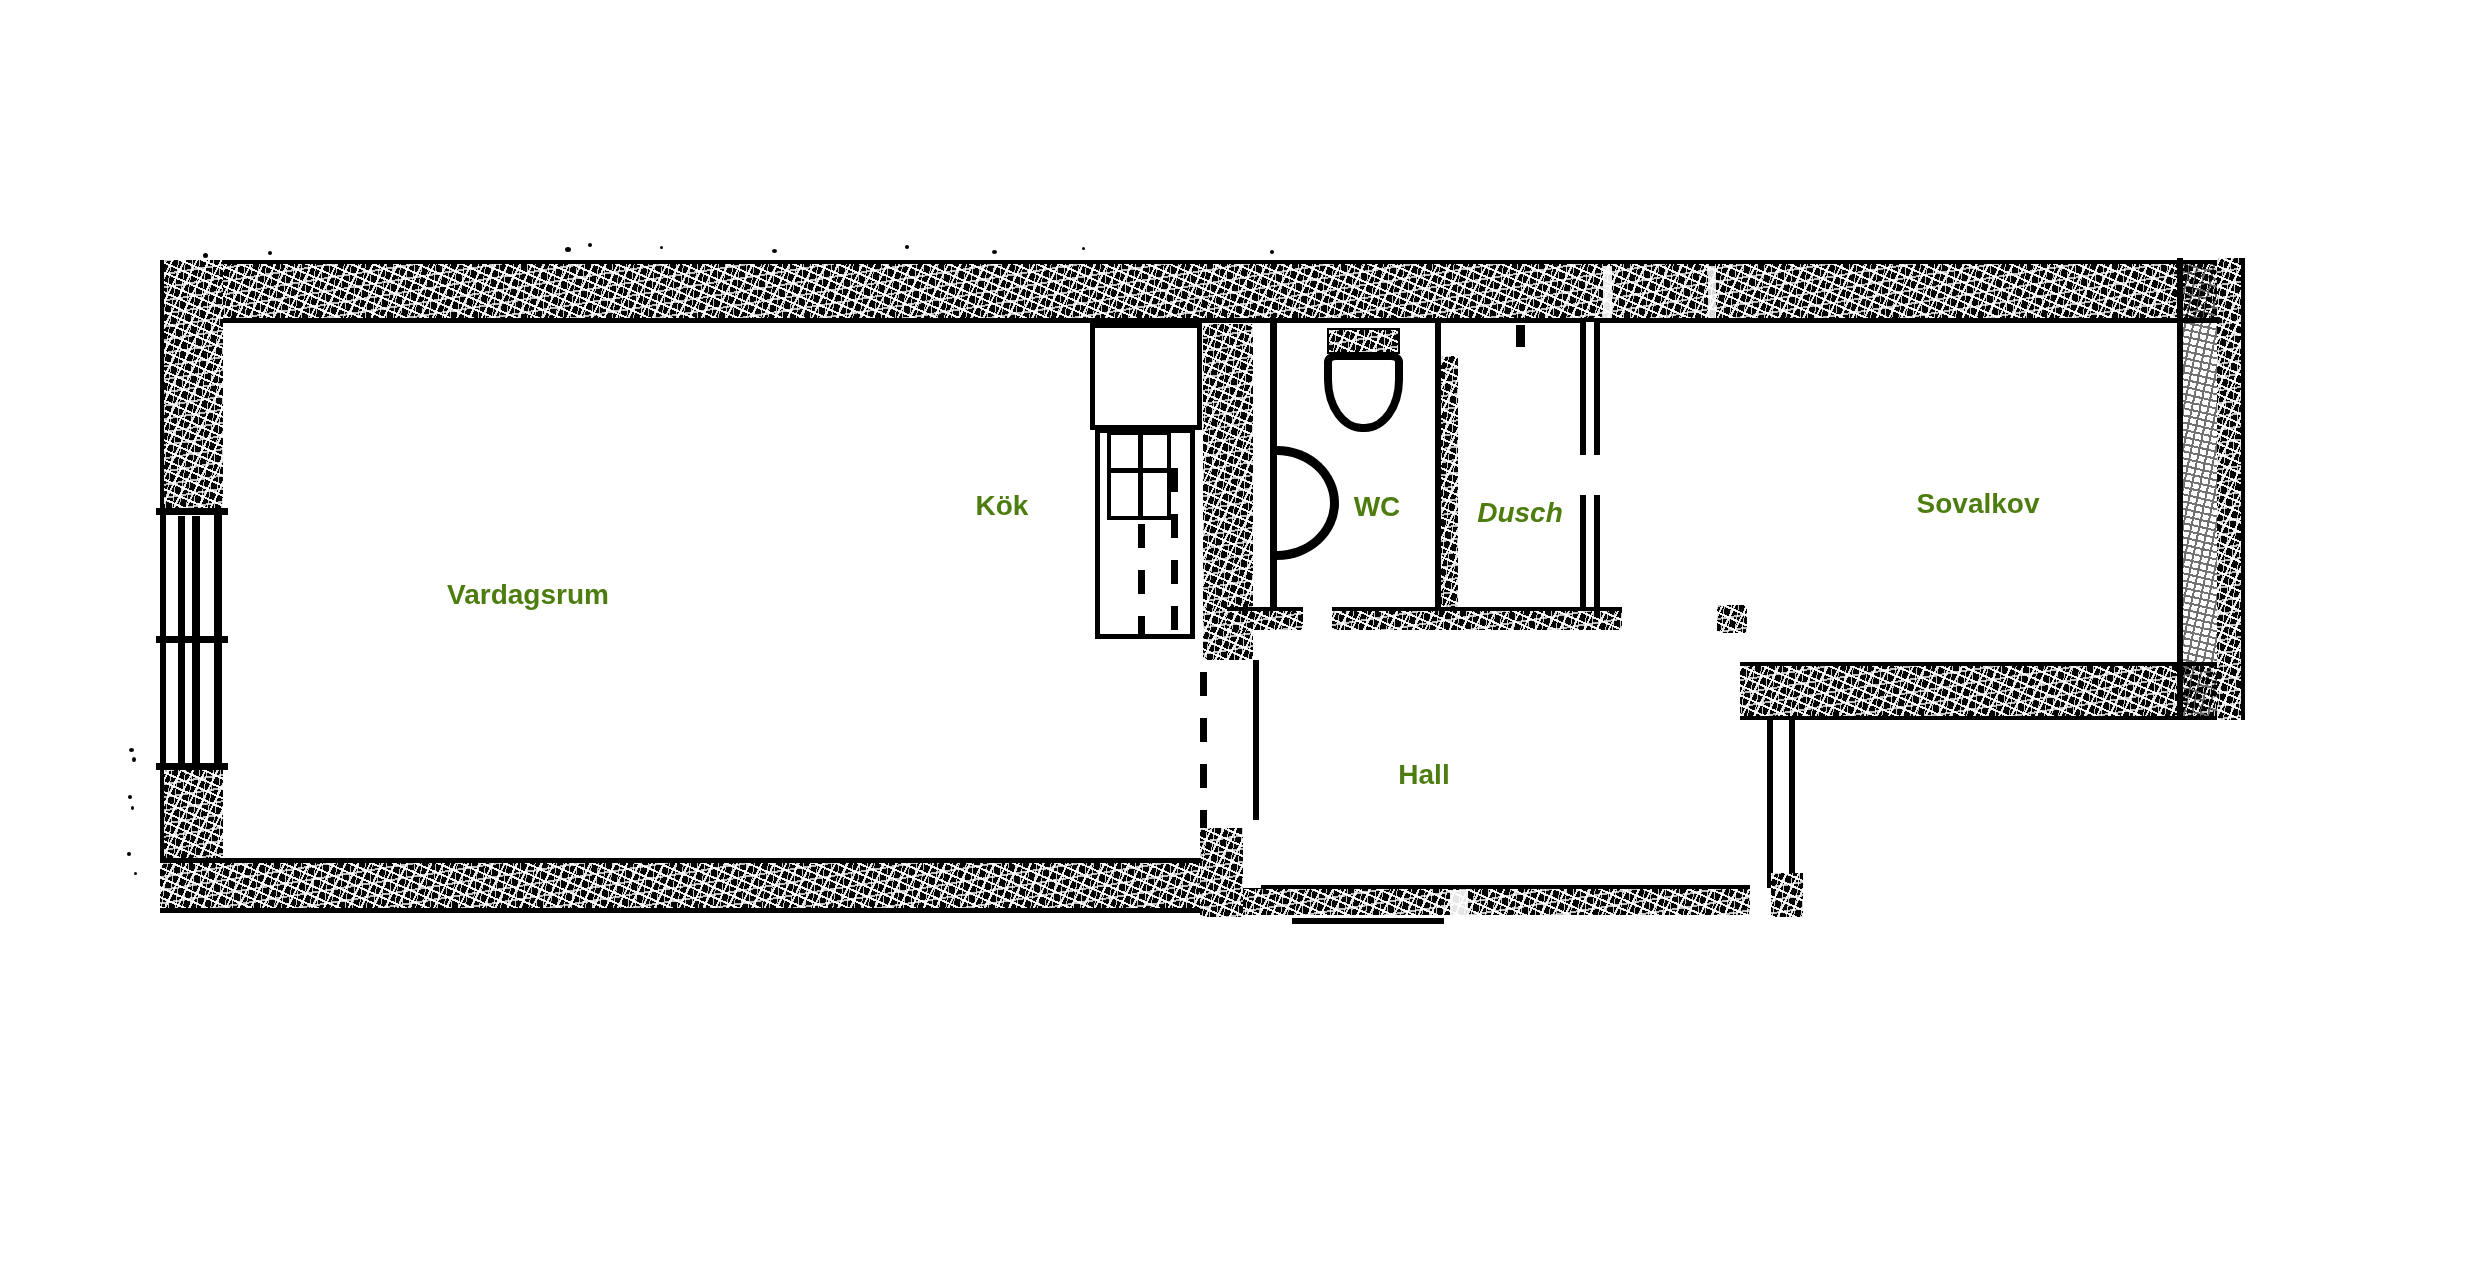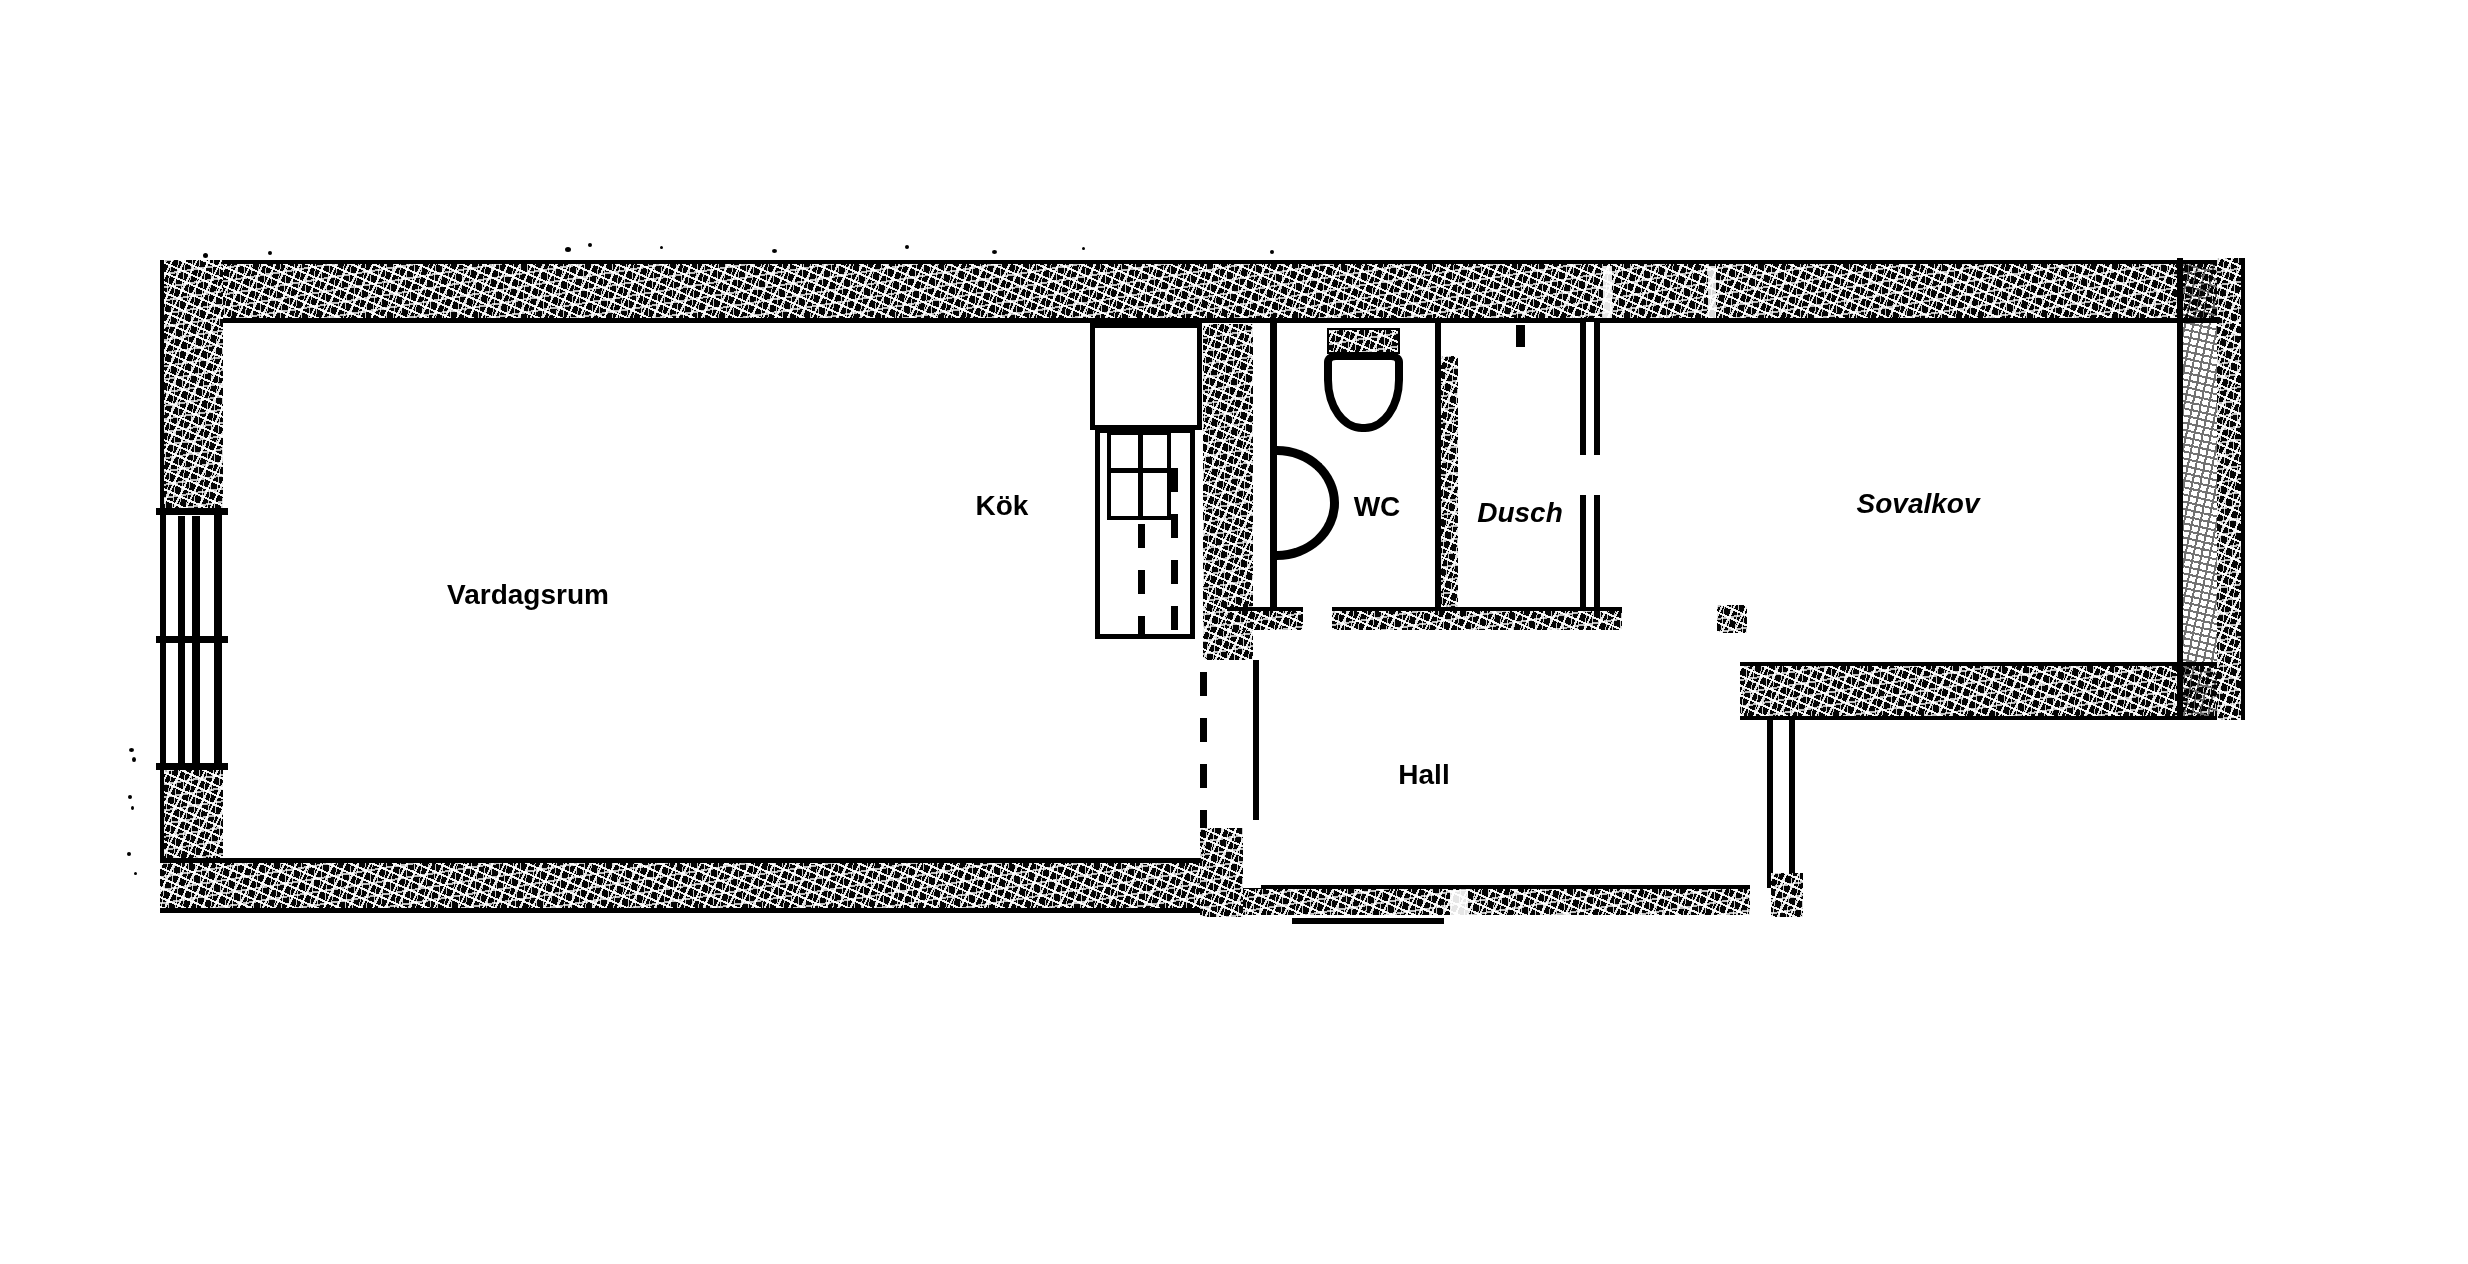--- a/index.html
+++ b/index.html
@@ -28,21 +28,21 @@
     opacity:.55;
   }
   .ink{background:#000;}
   .dashV{
     background-image:repeating-linear-gradient(180deg,#000 0 24px,transparent 24px 46px);
   }
   .dblV{border-left:6px solid #000;border-right:6px solid #000;background:#fff;box-sizing:border-box;}
   .room-label{
     transform:translate(-50%,-50%);
     font-weight:700;font-size:28px;line-height:1;
-    color:#000000;letter-spacing:0px;white-space:nowrap;
+    color:#4d7c0f;letter-spacing:0px;white-space:nowrap;
   }
   .boxed{background:#fff;border:5px solid #000;box-sizing:border-box;}
   .stove{
     background-color:#fff;border:4px solid #000;box-sizing:border-box;
     background-image:linear-gradient(#000,#000),linear-gradient(#000,#000);
     background-repeat:no-repeat,no-repeat;
     background-position:52% 0, 0 44%;
     background-size:5px 100%, 100% 5px;
   }
   .bowl{
@@ -124,21 +124,21 @@
   <div class="abs dashV" style="left:1171px;top:468px;width:7px;height:166px;"></div>
 
   <div class="abs wtex" style="left:1327px;top:328px;width:73px;height:26px;border:2px solid #000;box-sizing:border-box;"></div>
   <div class="abs bowl" style="left:1324px;top:352px;width:79px;height:80px;"></div>
   <div class="abs sink" style="left:1277px;top:446px;width:62px;height:114px;"></div>
 
   <div class="abs room-label" style="left:528px;top:595px;">Vardagsrum</div>
   <div class="abs room-label" style="left:1002px;top:506px;">Kök</div>
   <div class="abs room-label" style="left:1377px;top:507px;">WC</div>
   <div class="abs room-label" style="left:1520px;top:513px;font-style:italic;">Dusch</div>
-  <div class="abs room-label" style="left:1918px;top:504px;font-style:italic;">Sovalkov</div>
+  <div class="abs room-label" style="left:1978px;top:504px;">Sovalkov</div>
   <div class="abs room-label" style="left:1424px;top:775px;">Hall</div>
 
   <div class="abs dot" style="left:203px;top:253px;width:5px;height:5px;"></div>
   <div class="abs dot" style="left:268px;top:251px;width:4px;height:4px;"></div>
   <div class="abs dot" style="left:565px;top:247px;width:6px;height:5px;"></div>
   <div class="abs dot" style="left:588px;top:243px;width:4px;height:4px;"></div>
   <div class="abs dot" style="left:660px;top:246px;width:3px;height:3px;"></div>
   <div class="abs dot" style="left:772px;top:249px;width:5px;height:4px;"></div>
   <div class="abs dot" style="left:905px;top:245px;width:4px;height:4px;"></div>
   <div class="abs dot" style="left:992px;top:250px;width:5px;height:4px;"></div>

